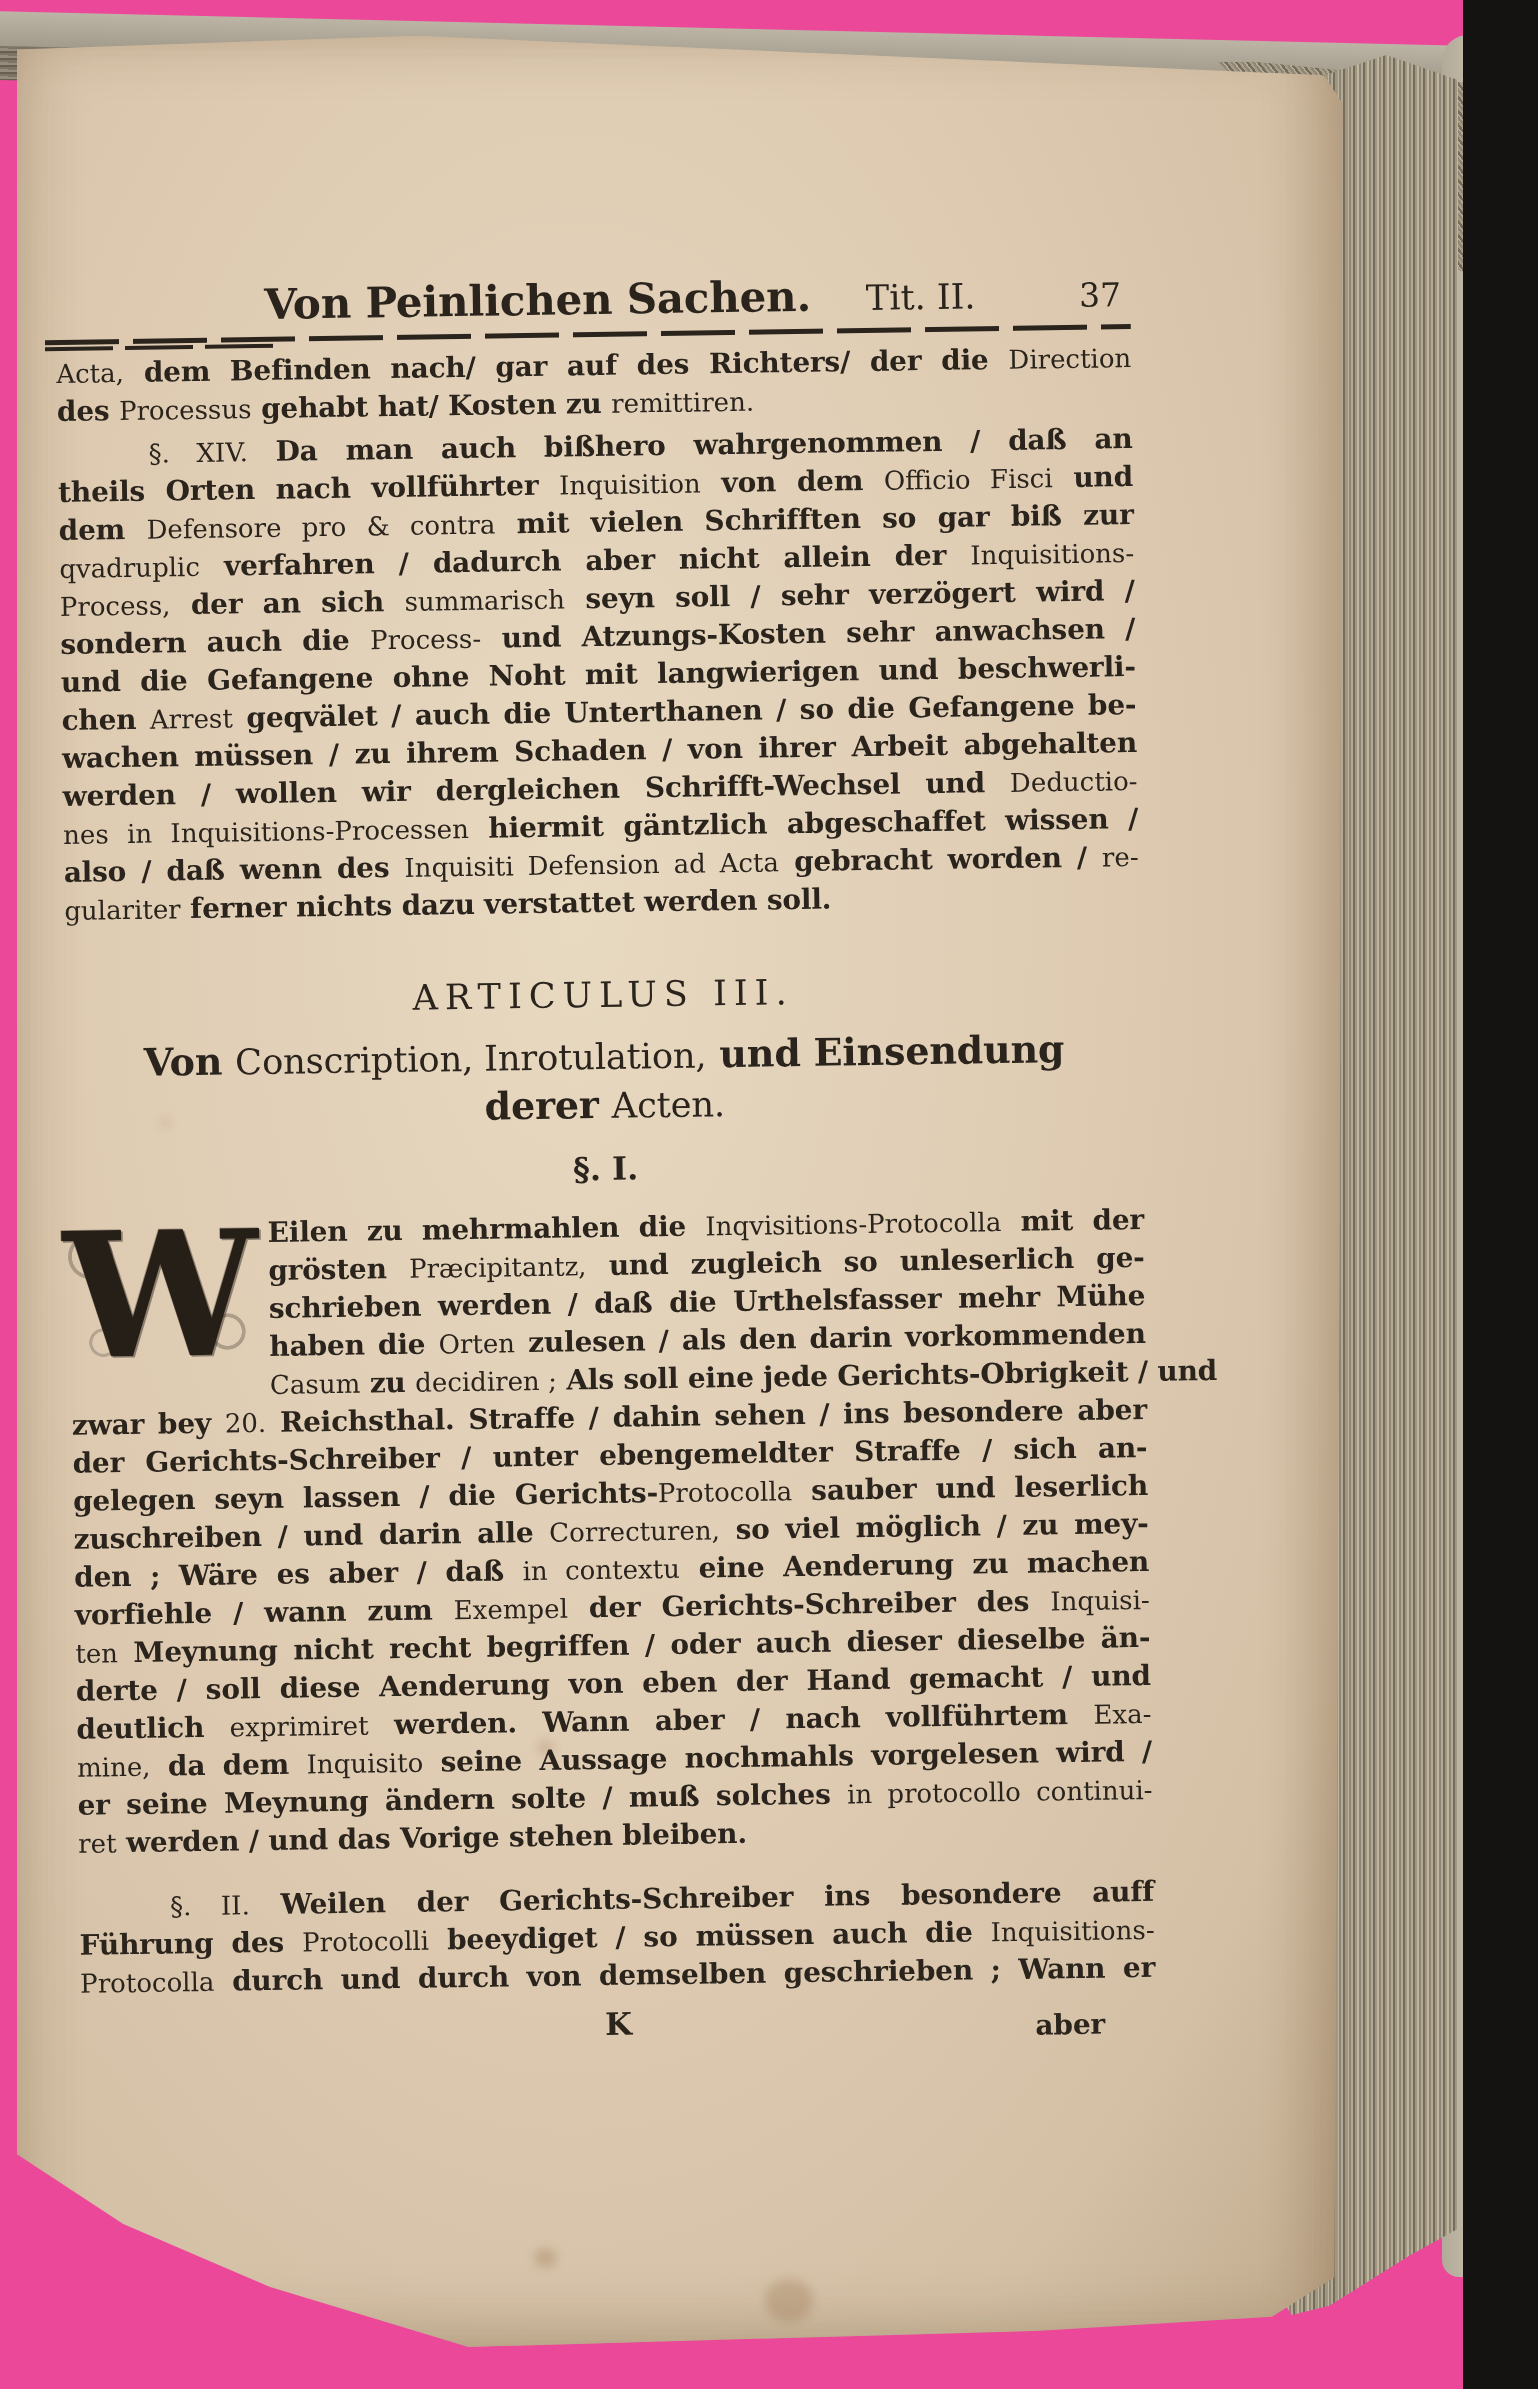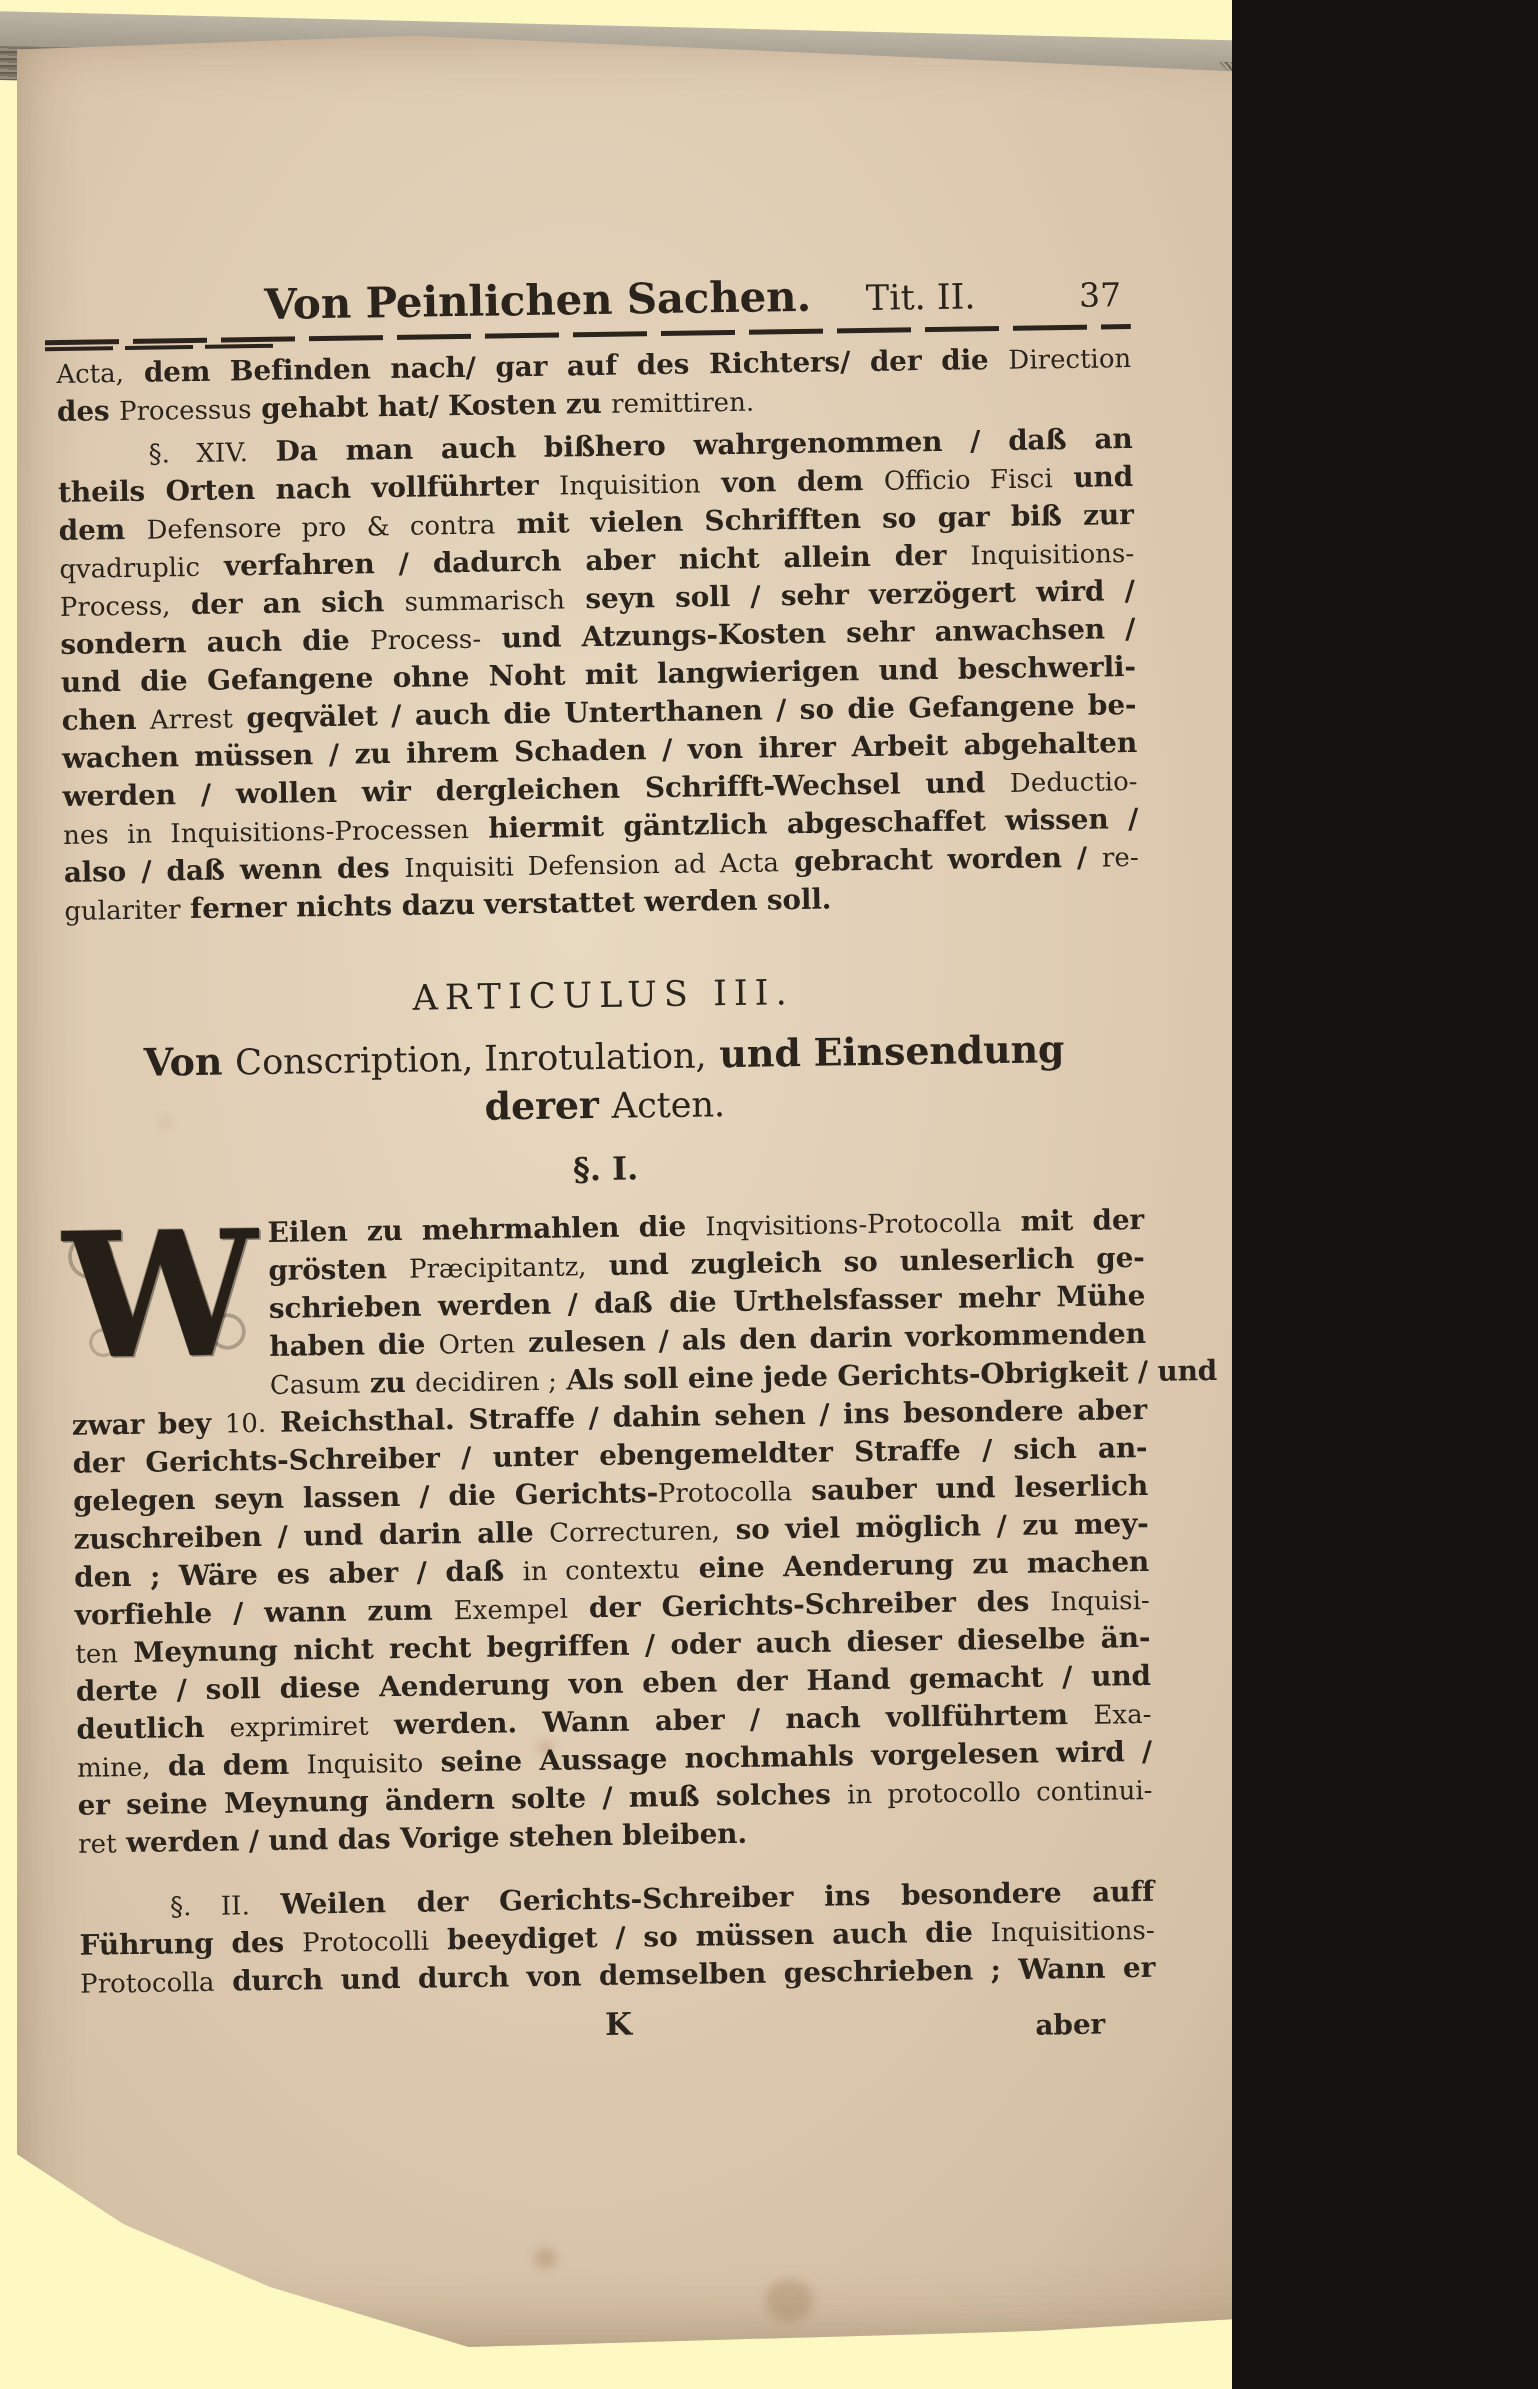--- a/index.html
+++ b/index.html
@@ -1,16 +1,16 @@
 <!DOCTYPE html>
 <html style="font-size:12.3px"><head>
 <meta charset="utf-8">
 <style>
   html,body{margin:0;padding:0;background:#141312;}
-  #stage{position:relative;width:1232px;height:2389px;background:#fef9c3;overflow:hidden;
+  #stage{position:relative;width:1463px;height:2389px;background:#ec4899;overflow:hidden;
          font-family:"DejaVu Serif",serif;}
 
   
   #board-top{position:absolute;left:-14px;top:10.8px;width:1532px;height:43px;
     background:linear-gradient(#bcb4a5,#9c9484);border-radius:4.6px;
     transform:rotate(1.35deg);transform-origin:left top;}
   #top-edge-band{position:absolute;left:0;top:46px;width:1362px;height:34px;
     background:repeating-linear-gradient(180deg,#7d7466 0 2.3px,#968c7b 2.3px 4.6px,#685f52 4.6px 7px);
     transform:rotate(1.35deg);transform-origin:left top;}
   #board-right{position:absolute;left:1442px;top:35px;width:58px;height:2242px;
@@ -140,21 +140,21 @@
 
     <div id="sec1-label">§. I.</div>
 
     <div id="par-i" class="par">
       <div id="dropcap">W</div>
     <div class="line"><span class="fraktur">Eilen zu mehrmahlen die </span><span class="antiqua">Inqvisitions-Protocolla</span><span class="fraktur"> mit der</span></div>
         <div class="line"><span class="fraktur">grösten </span><span class="antiqua">Præcipitantz,</span><span class="fraktur"> und zugleich so unleserlich ge-</span></div>
         <div class="line"><span class="fraktur">schrieben werden / daß die Urthelsfasser mehr Mühe</span></div>
         <div class="line"><span class="fraktur">haben die </span><span class="antiqua">Orten</span><span class="fraktur"> zulesen / als den darin vorkommenden</span></div>
         <div class="line"><span class="antiqua">Casum</span><span class="fraktur"> zu </span><span class="antiqua">decidiren ;</span><span class="fraktur"> Als soll eine jede Gerichts-Obrigkeit / und</span></div>
-        <div class="line"><span class="fraktur">zwar bey </span><span class="antiqua">10.</span><span class="fraktur"> Reichsthal. Straffe / dahin sehen / ins besondere aber</span></div>
+        <div class="line"><span class="fraktur">zwar bey </span><span class="antiqua">20.</span><span class="fraktur"> Reichsthal. Straffe / dahin sehen / ins besondere aber</span></div>
         <div class="line"><span class="fraktur">der Gerichts-Schreiber / unter ebengemeldter Straffe / sich an-</span></div>
         <div class="line"><span class="fraktur">gelegen seyn lassen / die Gerichts-</span><span class="antiqua">Protocolla</span><span class="fraktur"> sauber und leserlich</span></div>
         <div class="line"><span class="fraktur">zuschreiben / und darin alle </span><span class="antiqua">Correcturen,</span><span class="fraktur"> so viel möglich / zu mey-</span></div>
         <div class="line"><span class="fraktur">den ; Wäre es aber / daß </span><span class="antiqua">in contextu</span><span class="fraktur"> eine Aenderung zu machen</span></div>
         <div class="line"><span class="fraktur">vorfiehle / wann zum </span><span class="antiqua">Exempel</span><span class="fraktur"> der Gerichts-Schreiber des </span><span class="antiqua">Inquisi-</span></div>
         <div class="line"><span class="antiqua">ten</span><span class="fraktur"> Meynung nicht recht begriffen / oder auch dieser dieselbe än-</span></div>
         <div class="line"><span class="fraktur">derte / soll diese Aenderung von eben der Hand gemacht / und</span></div>
         <div class="line"><span class="fraktur">deutlich </span><span class="antiqua">exprimiret</span><span class="fraktur"> werden. Wann aber / nach vollführtem </span><span class="antiqua">Exa-</span></div>
         <div class="line"><span class="antiqua">mine,</span><span class="fraktur"> da dem </span><span class="antiqua">Inquisito</span><span class="fraktur"> seine Aussage nochmahls vorgelesen wird /</span></div>
         <div class="line"><span class="fraktur">er seine Meynung ändern solte / muß solches </span><span class="antiqua">in protocollo continui-</span></div>

